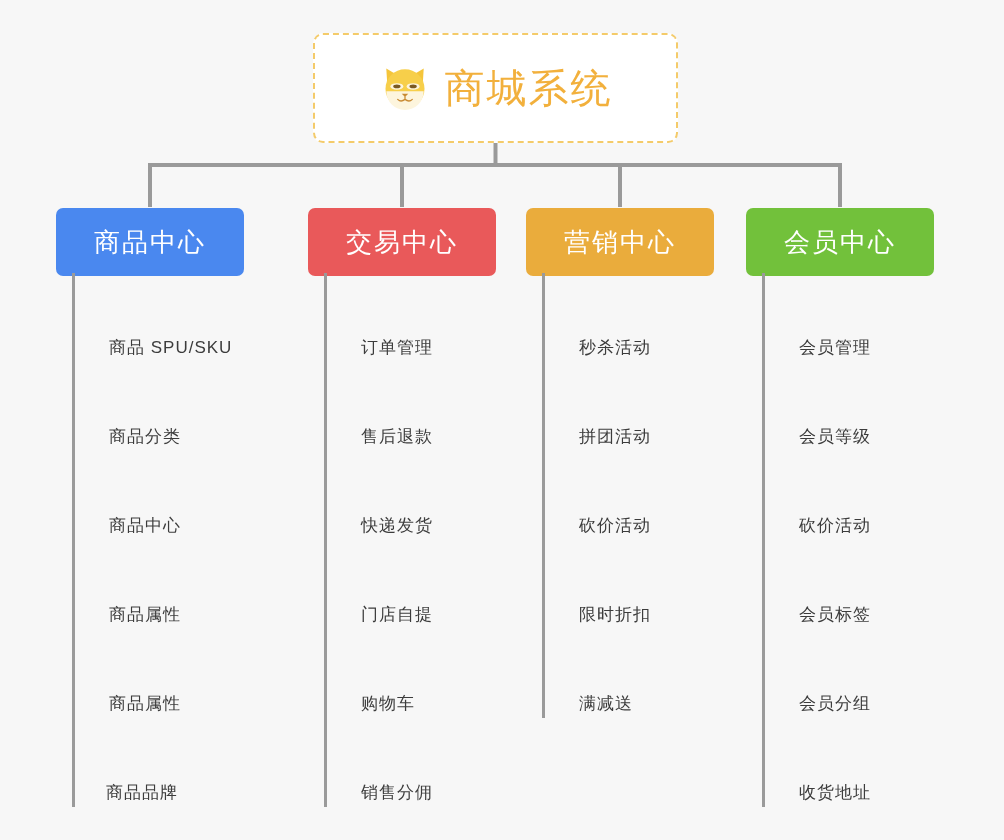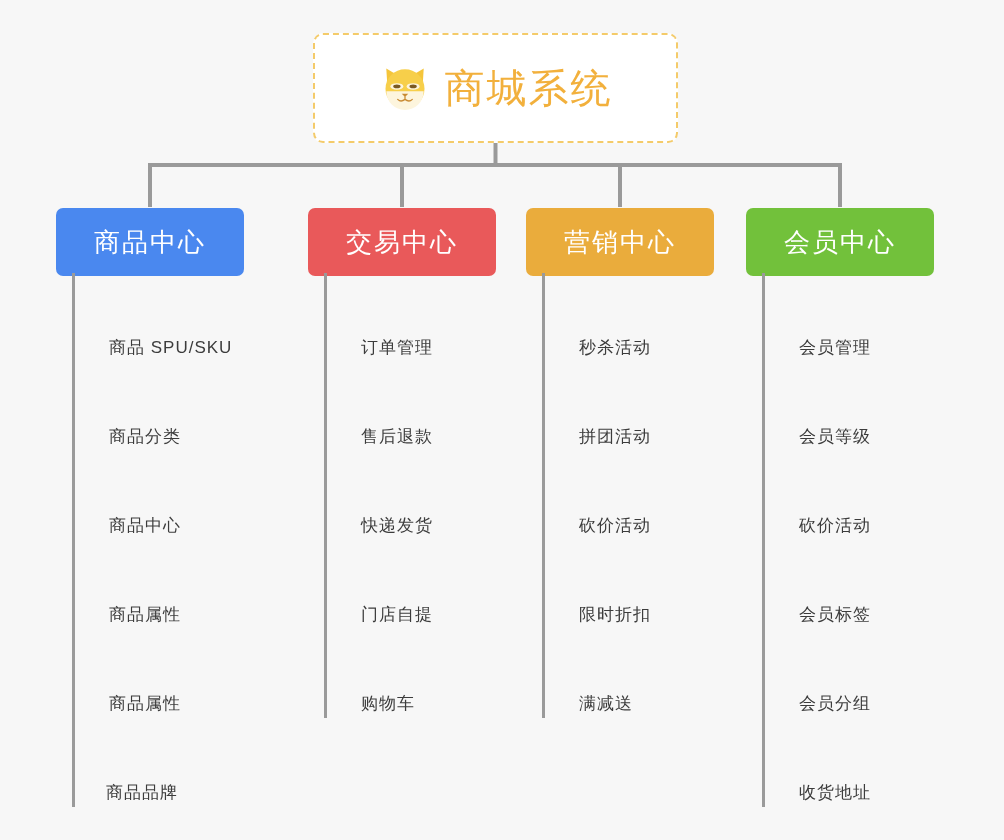--- a/index.html
+++ b/index.html
@@ -185,20 +185,23 @@
     </div>
     <div class="leaf-item" style="width: 160px;">
       <span class="leaf-label">快递发货</span>
     </div>
     <div class="leaf-item" style="width: 160px;">
       <span class="leaf-label">门店自提</span>
     </div>
     <div class="leaf-item" style="width:135px;">
       <span class="leaf-label">购物车</span>
     </div>
+    <div class="leaf-item" style="width: 160px;">
+      <span class="leaf-label">销售分佣</span>
+    </div>
   </div>
 
   <div class="cat-box" style="left:526px; width:188px; background:#eaac3c;">
     <span>营销中心</span>
   </div>
   <div class="leaf-col" style="left:542px; width:160px;">
     <div class="leaf-item" style="width: 160px;">
       <span class="leaf-label">秒杀活动</span>
     </div>
     <div class="leaf-item" style="width: 160px;">

